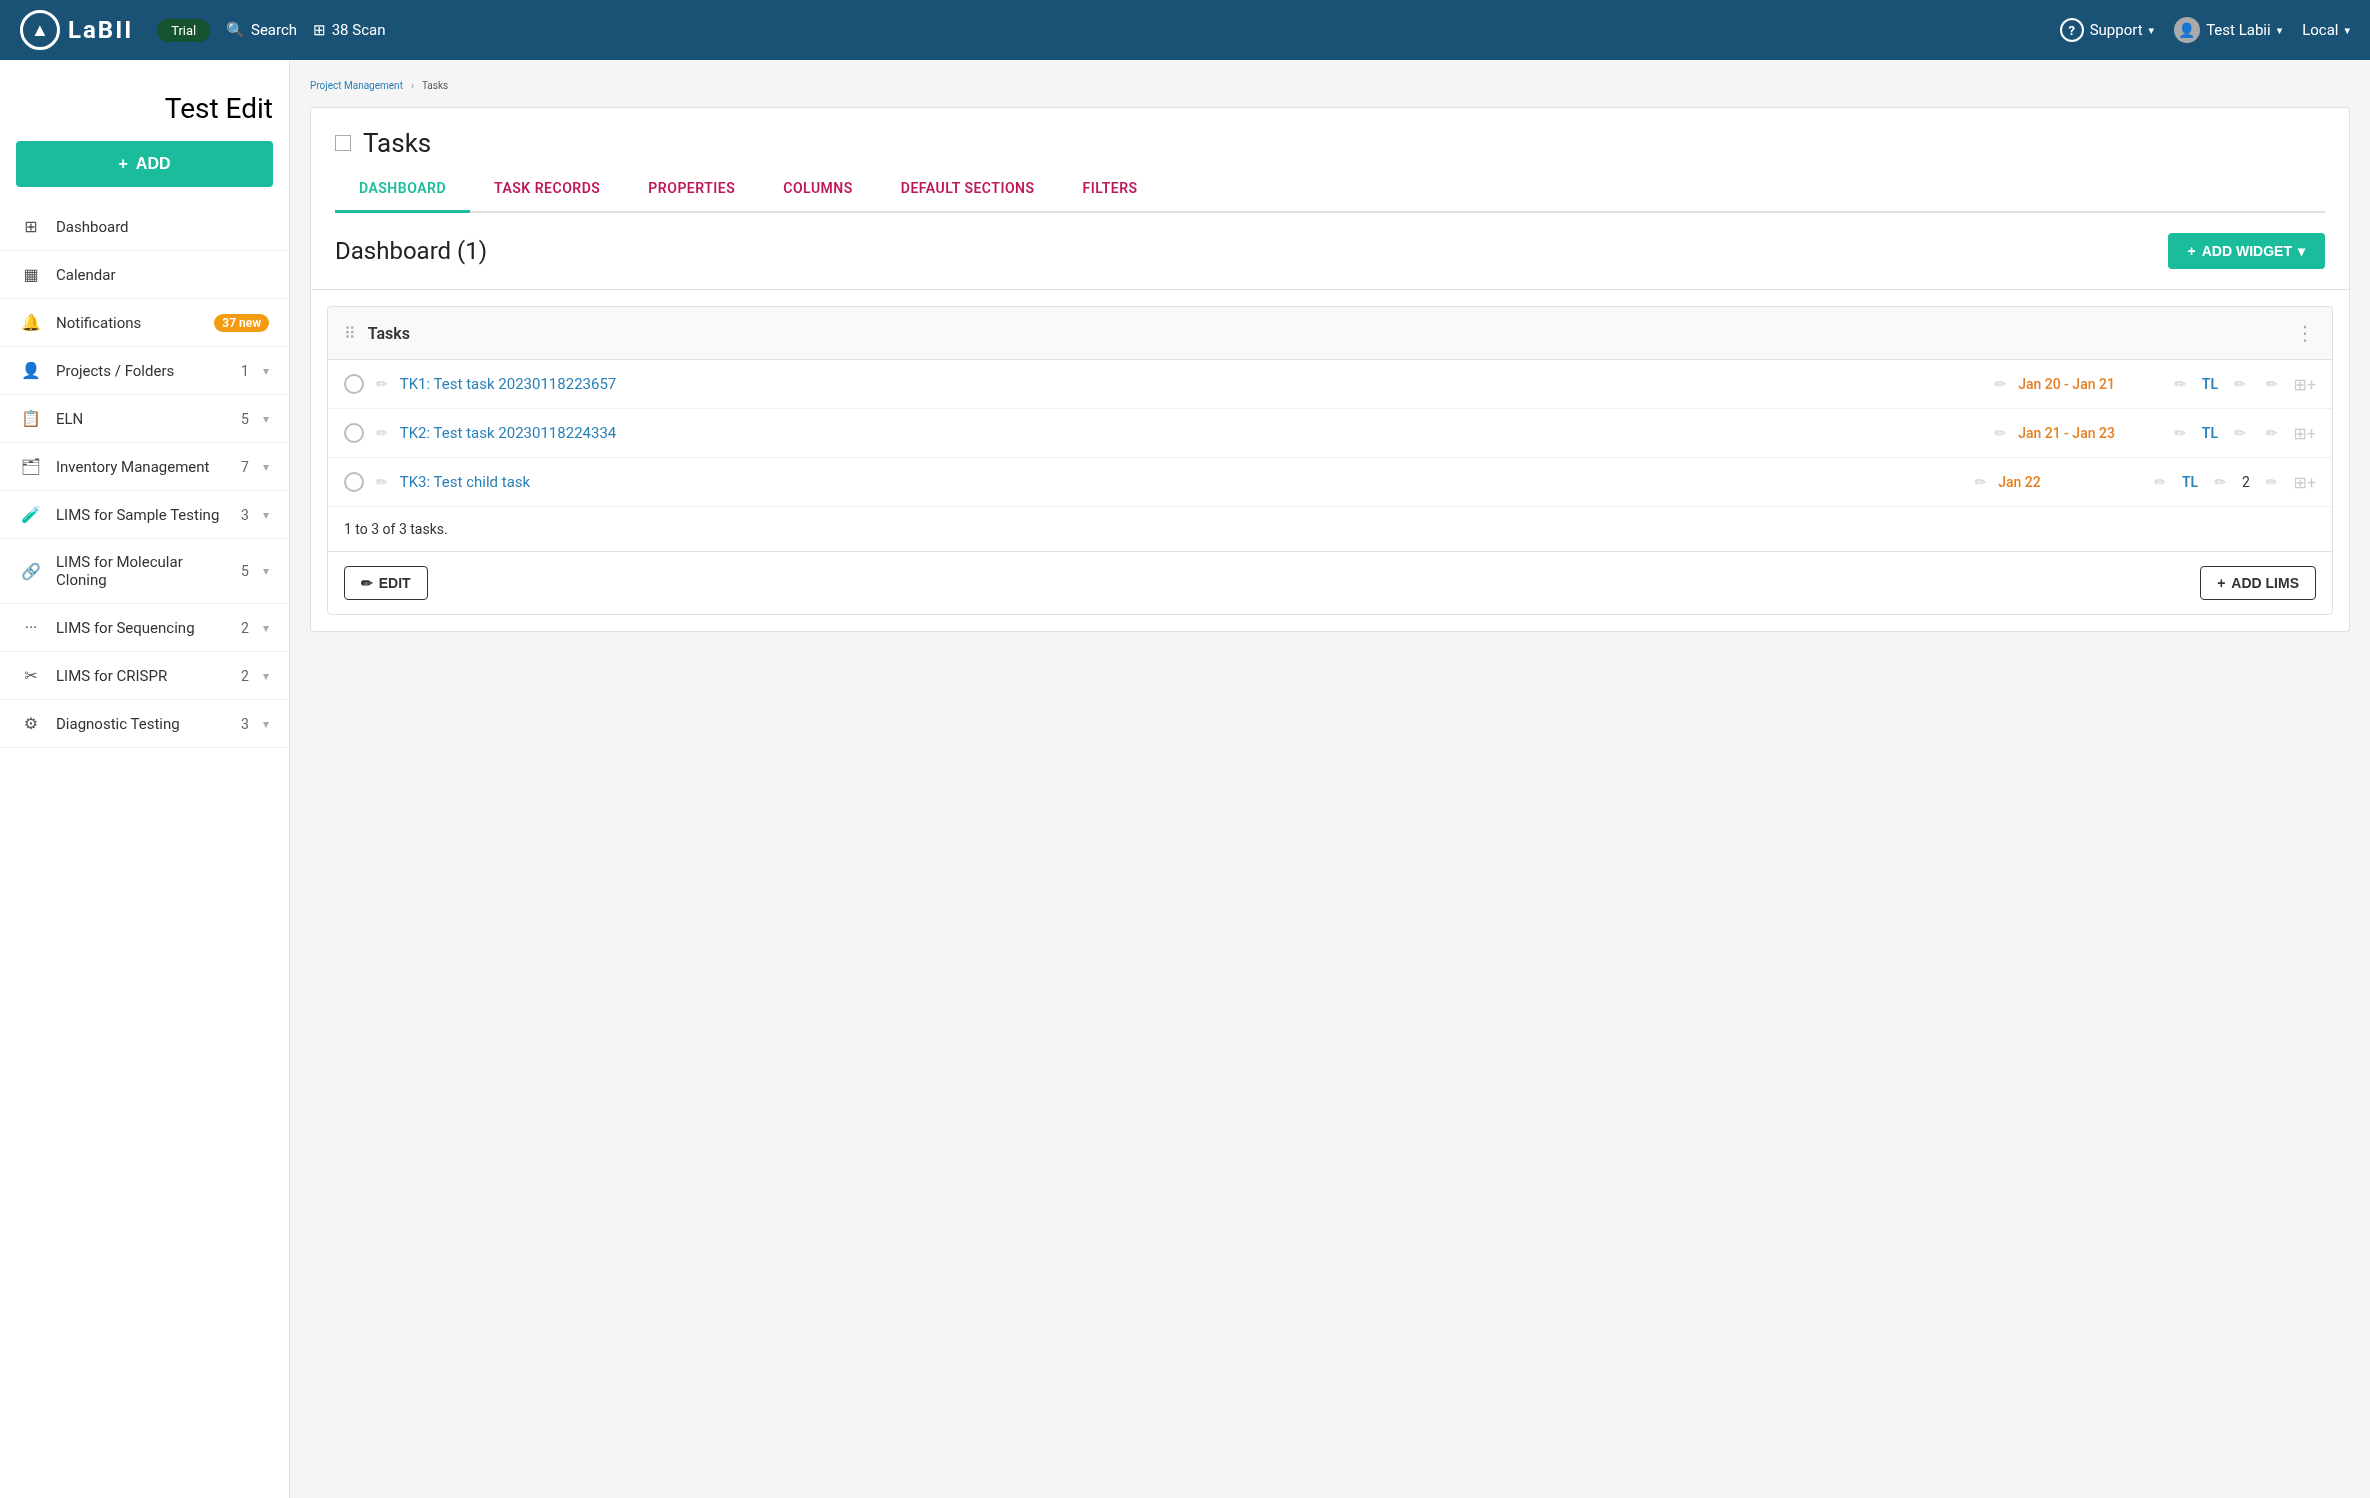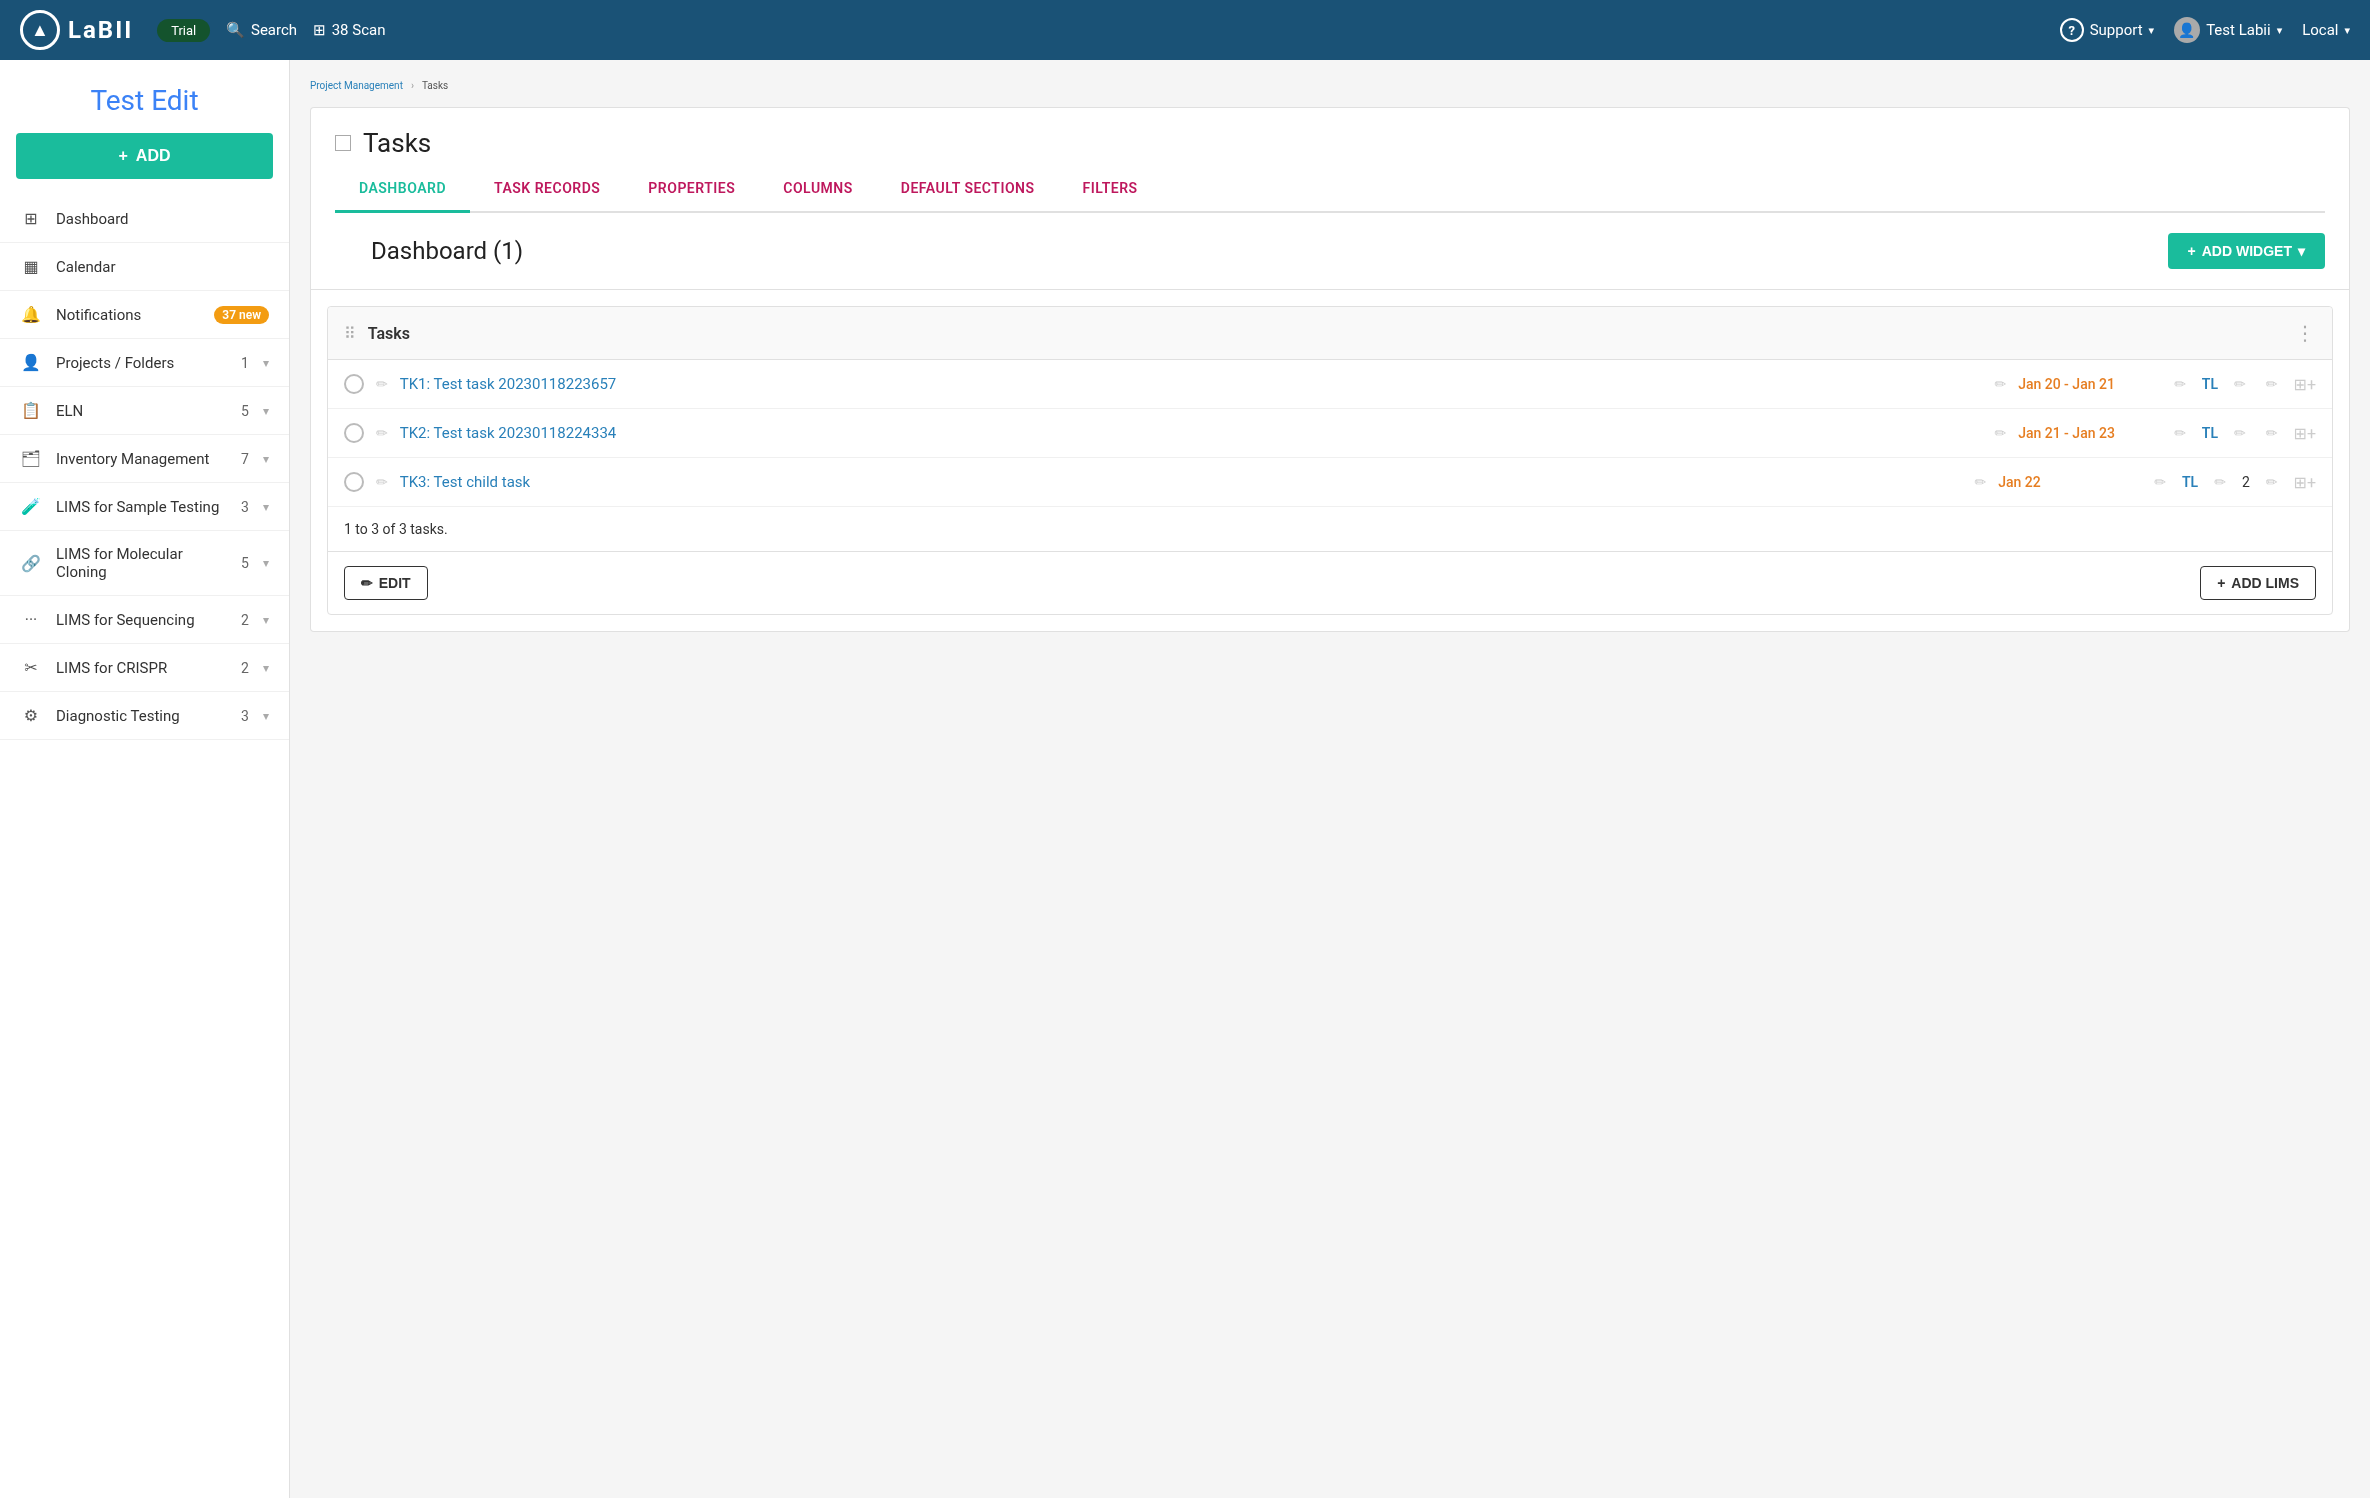--- a/index.html
+++ b/index.html
@@ -110,25 +110,25 @@
     .sidebar {
       width: 290px;
       background: white;
       border-right: 1px solid #e0e0e0;
       display: flex;
       flex-direction: column;
       overflow-y: auto;
       flex-shrink: 0;
     }
     .sidebar-title {
-      color: #3b82f6;
+      color: #000000;
       font-size: 28px;
       font-weight: 400;
-      text-align: center;
-      padding: 24px 16px 16px;
+      text-align: right;
+      padding: 32px 16px 16px;
     }
     .add-btn {
       margin: 0 16px 16px;
       background: #1abc9c;
       color: white;
       border: none;
       border-radius: 4px;
       padding: 14px;
       font-size: 16px;
       font-weight: 600;
@@ -273,21 +273,20 @@
       display: flex;
       align-items: center;
       justify-content: space-between;
       padding: 20px 24px;
       border-bottom: 1px solid #e0e0e0;
     }
     .dashboard-title {
       font-size: 24px;
       font-weight: 400;
       color: #222;
-      margin-left: 36px;
     }
     .add-widget-btn {
       background: #1abc9c;
       color: white;
       border: none;
       border-radius: 4px;
       padding: 10px 20px;
       font-size: 14px;
       font-weight: 600;
       cursor: pointer;

